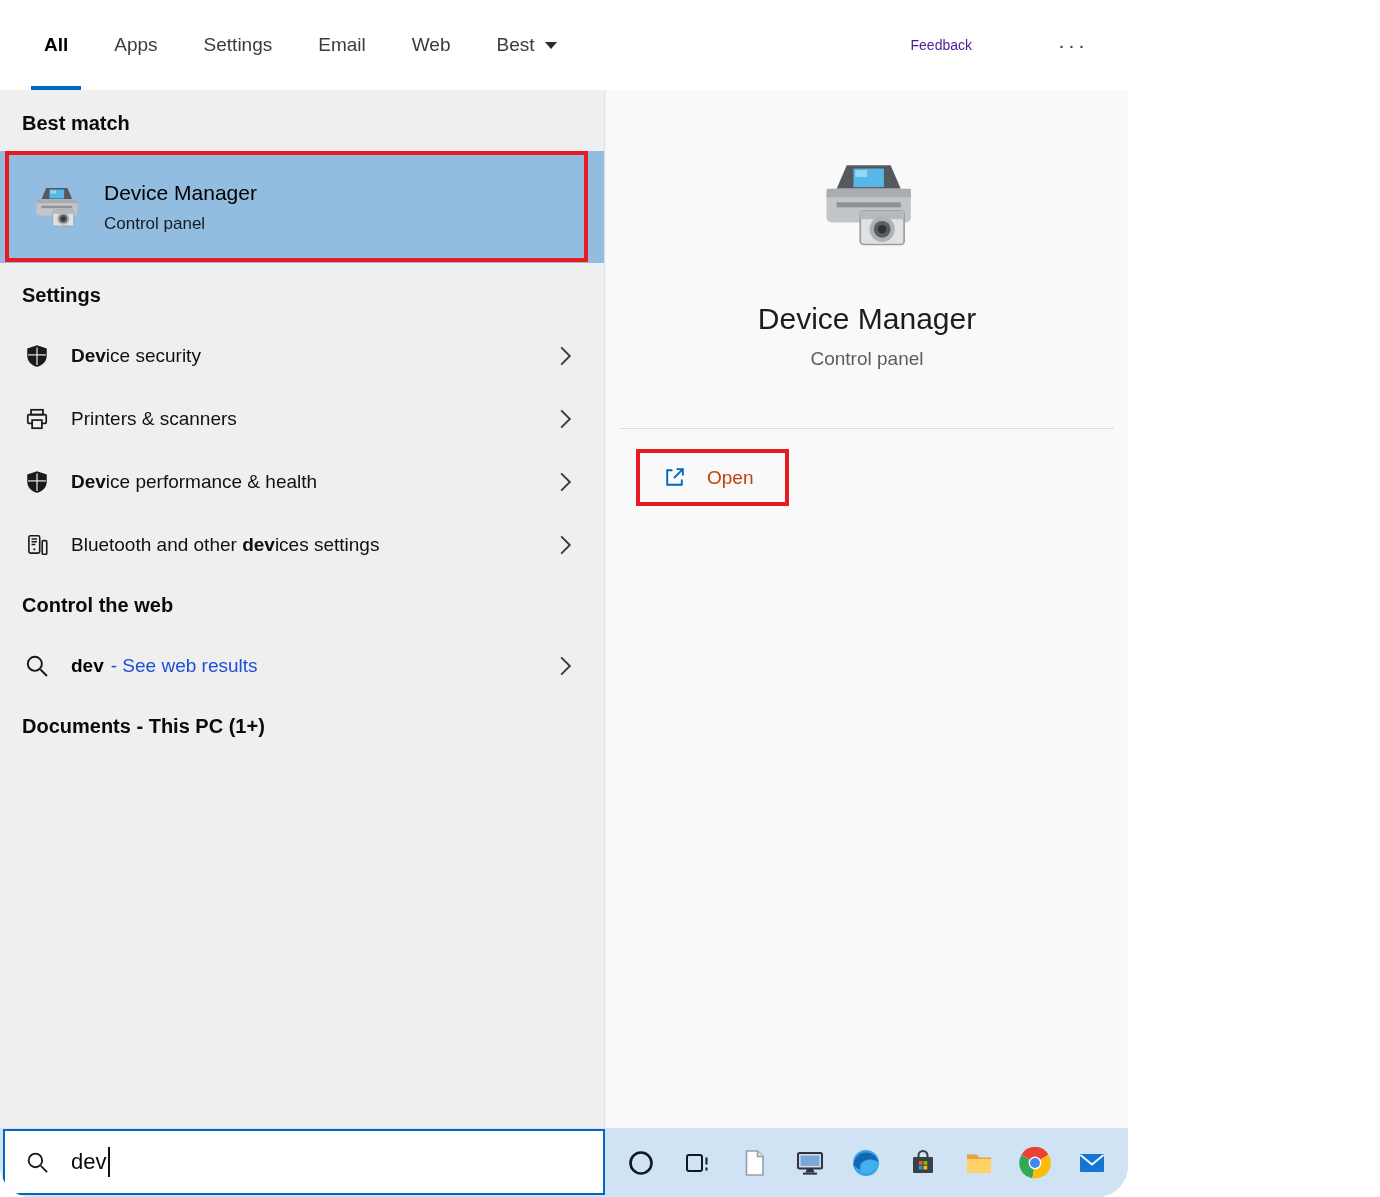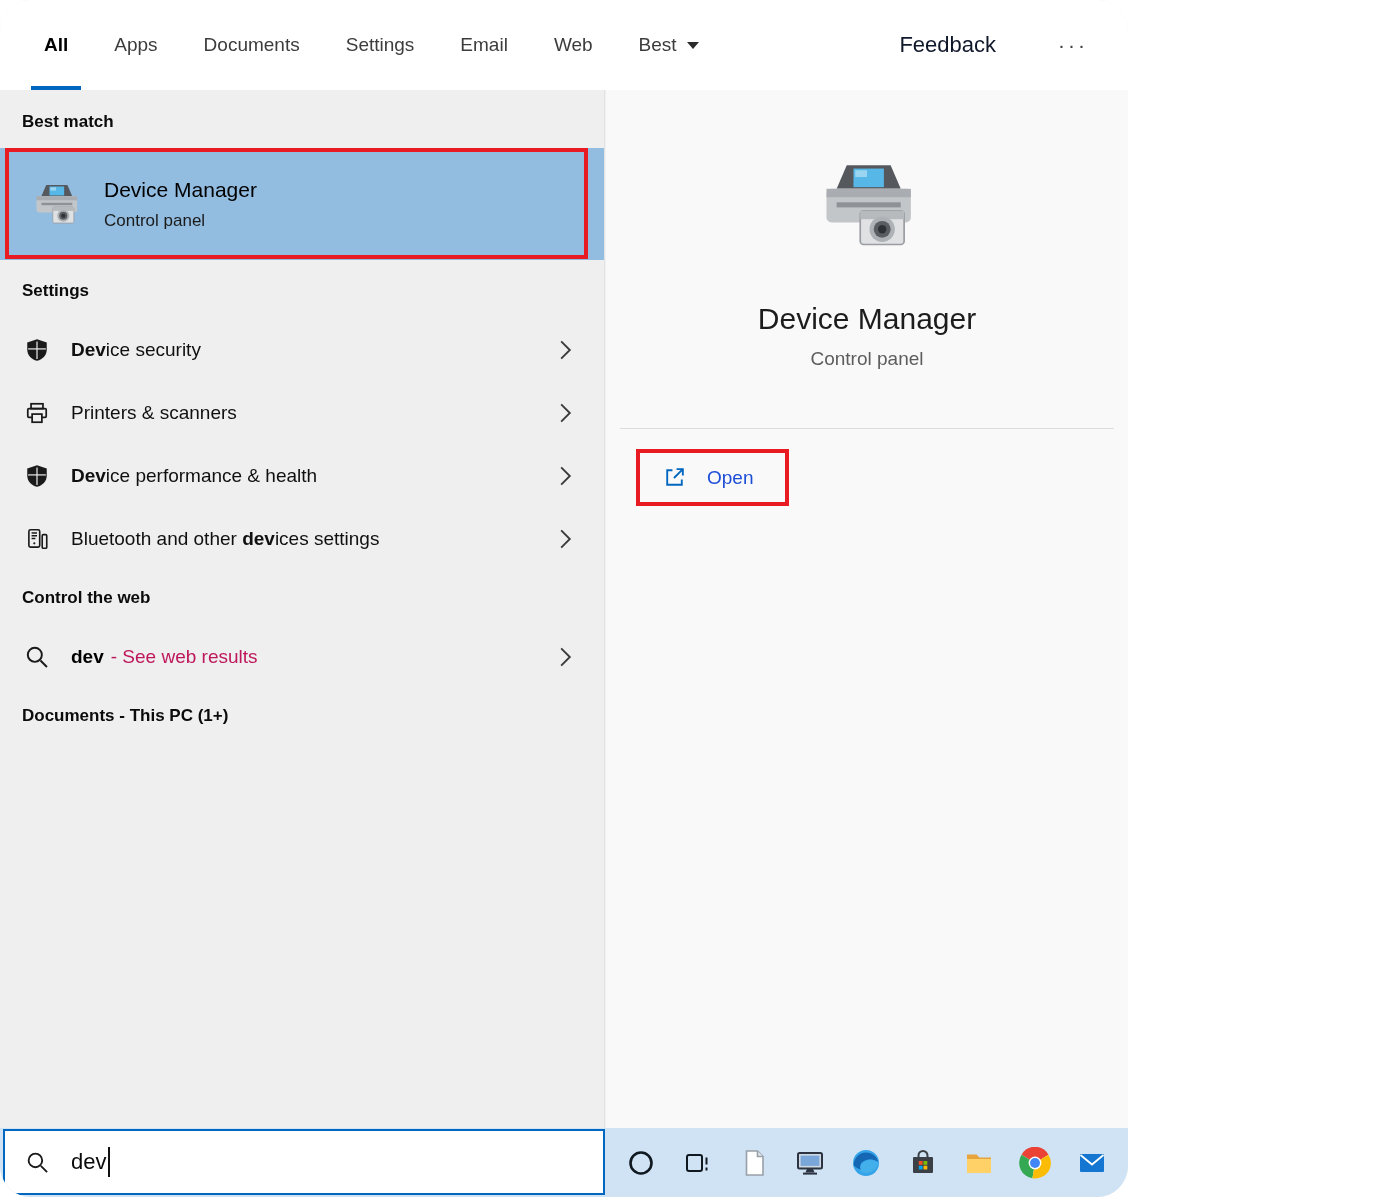--- a/index.html
+++ b/index.html
@@ -17,29 +17,29 @@
     display:flex; align-items:center; font-size:19px; color:#3c3c3c;
     margin-right:46px; position:relative; cursor:default; white-space:nowrap;
   }
   .tab.active { font-weight:bold; color:#000; }
   .tab.active::after {
     content:""; position:absolute; left:-13px; right:-13px; bottom:0;
     height:4px; background:#0067c0;
   }
   .tab .dd { margin-left:9px; display:flex; align-items:center; }
   .topbar .spacer { flex:1; }
-  .feedback { display:flex; align-items:center; font-size:22px; color:#0f172a; margin-right:62px; }
+  .feedback { display:flex; align-items:center; font-size:14px; color:#4c1d95; margin-right:86px; }
   .overflow { display:flex; align-items:center; font-size:21px; color:#3c3c3c; letter-spacing:3px; }
 
   
   .left-pane {
     position:absolute; top:90px; left:0; width:605px; height:1038px;
     background:#efefef; border-right:1px solid #e3e3e3;
   }
-  .section-header { font-size:17px; font-weight:bold; color:#0b0b0b; margin-left:22px; }
+  .section-header { font-size:20px; font-weight:bold; color:#0b0b0b; margin-left:22px; }
   .sh-best   { padding-top:22px; }
   .sh-settings { margin-top:21px; }
   .sh-web    { margin-top:18px; }
   .sh-docs   { margin-top:18px; }
 
   .best-match {
     position:relative; margin-top:16px; height:112px; width:100%;
     background:#92bce0; display:flex; align-items:center; padding-left:30px;
     cursor:default;
   }
@@ -56,40 +56,40 @@
   .row {
     height:63px; display:flex; align-items:center;
     padding:0 24px 0 24px; cursor:default;
   }
   .row .ric { width:26px; height:26px; margin-right:21px; flex:0 0 auto; display:flex; }
   .row .label { font-size:19px; color:#101010; white-space:nowrap; overflow:hidden; }
   .row .label .match { font-weight:bold; }
   .row .chev { margin-left:auto; display:flex; padding-right:8px; }
   .web-row { margin-top:17px; }
   .web-row .label .query { font-weight:bold; color:#000; }
-  .web-row .label .rest { color:#be185d; margin-left:7px; }
+  .web-row .label .rest { color:#1d4ed8; margin-left:7px; }
 
   
   .right-pane {
     position:absolute; top:90px; left:606px; right:0; height:1038px;
     background:#f9f9f9;
   }
   .preview-top { text-align:center; padding-top:64px; }
   .dm-large { width:108px; height:100px; display:inline-block; }
   .pv-title { font-size:30px; font-weight:400; color:#1c1c1c; margin-top:44px; }
   .pv-sub   { font-size:19px; color:#5d5d5d; margin-top:12px; }
   .pv-divider { height:1px; background:#dddddd; margin:58px 14px 0 14px; }
 
   .open-row {
     position:relative; display:inline-flex; align-items:center;
     margin:20px 0 0 30px; padding:16px 36px 16px 26px; cursor:default;
   }
   .open-row .red-annotation { inset:0; }
   .open-row .ext { width:25px; height:25px; margin-right:20px; display:flex; }
-  .open-label { font-size:19px; color:#1d4ed8; }
+  .open-label { font-size:19px; color:#c2410c; }
 
   
   .taskbar {
     position:absolute; left:0; right:0; bottom:0; height:69px;
     background:#cfe3f5; display:flex; align-items:center;
   }
   .tb-icons {
     position:absolute; left:605px; right:0; top:0; bottom:0;
     display:flex; align-items:center; justify-content:space-around; padding:0 8px;
   }
@@ -134,23 +134,20 @@
 <div id="root">
 
   <header class="topbar">
     <div class="tab active">
         <span>All</span>
       </div>
     <div class="tab">
         <span>Apps</span>
       </div>
     <div class="tab">
-        <span>Documents</span>
-      </div>
-    <div class="tab">
         <span>Settings</span>
       </div>
     <div class="tab">
         <span>Email</span>
       </div>
     <div class="tab">
         <span>Web</span>
       </div>
     <div class="tab">
       <span>Best</span>

